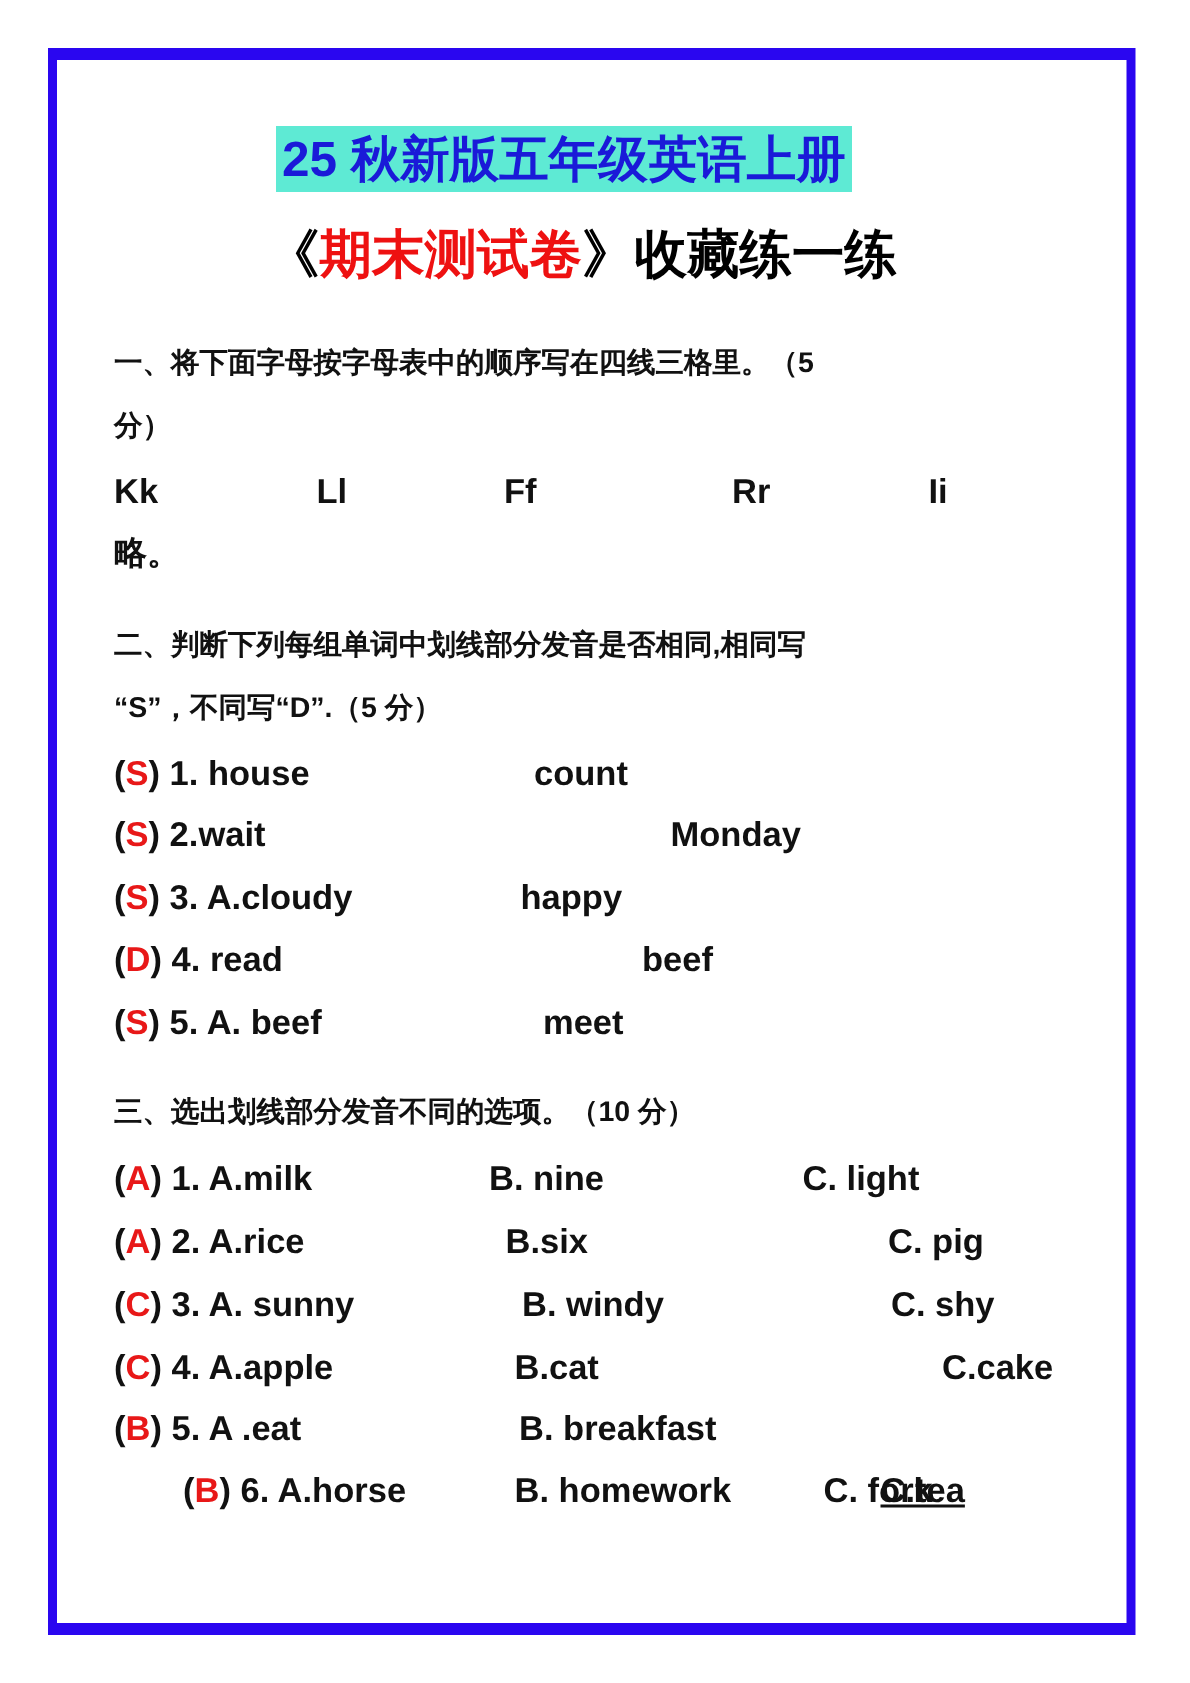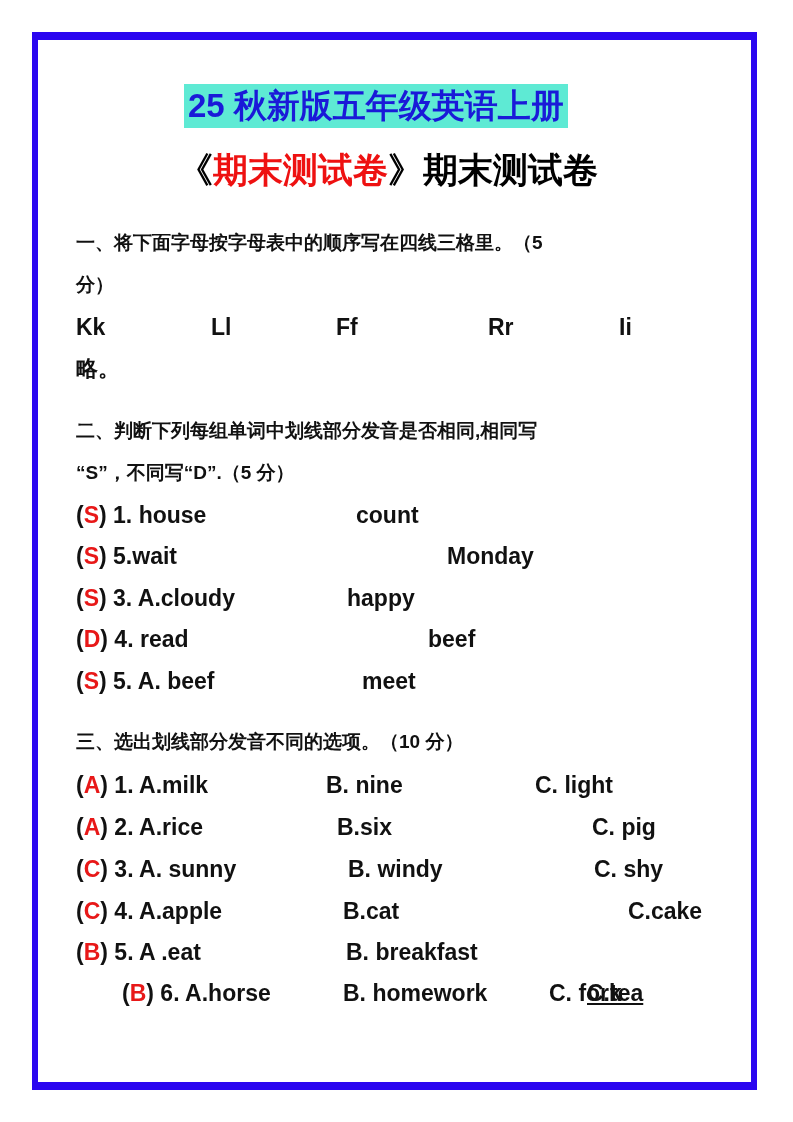--- a/index.html
+++ b/index.html
@@ -15,38 +15,38 @@
   .heading { font-weight: bold; font-size: 19px; line-height: 28px; color: #111; }
   .line { font-size: 23px; line-height: 30px; color: #111; font-weight: bold; }
   .ans { color: #e81818; }
 </style>
 </head>
 <body>
 
 <div class="frame"></div>
 
 <div class="abs title1">25 秋新版五年级英语上册</div>
-<div class="abs title2"><span>《</span><span class="red">期末测试卷</span><span>》期末测试卷</span></div>
+<div class="abs title2"><span>《</span><span class="red">期末测试卷</span><span>》收藏练一练</span></div>
 
 <div class="abs heading" style="left:76px; top:229px;">一、将下面字母按字母表中的顺序写在四线三格里。（5</div>
 <div class="abs heading" style="left:76px; top:271px;">分）</div>
 <div class="abs line" style="left:76px; top:312px;">Kk</div>
 <div class="abs line" style="left:211px; top:312px;">Ll</div>
 <div class="abs line" style="left:336px; top:312px;">Ff</div>
 <div class="abs line" style="left:488px; top:312px;">Rr</div>
 <div class="abs line" style="left:619px; top:312px;">Ii</div>
 <div class="abs heading red" style="left:76px; top:355px; font-size:22px;">略。</div>
 
 <div class="abs heading" style="left:76px; top:417px;">二、判断下列每组单词中划线部分发音是否相同,相同写</div>
 <div class="abs heading" style="left:76px; top:459px;">“S”，不同写“D”.（5 分）</div>
 
 <div class="abs line" style="left:76px; top:500px;">(<span class="ans">S</span>) <span>1. house</span></div>
 <div class="abs line" style="left:356px; top:500px;">count</div>
 
-<div class="abs line" style="left:76px; top:541px;">(<span class="ans">S</span>) <span>5.wait</span></div>
+<div class="abs line" style="left:76px; top:541px;">(<span class="ans">S</span>) <span>2.wait</span></div>
 <div class="abs line" style="left:447px; top:541px;">Monday</div>
 
 <div class="abs line" style="left:76px; top:583px;">(<span class="ans">S</span>) <span>3. A.cloudy</span></div>
 <div class="abs line" style="left:347px; top:583px;">happy</div>
 
 <div class="abs line" style="left:76px; top:624px;">(<span class="ans">D</span>) <span>4. read</span></div>
 <div class="abs line" style="left:428px; top:624px;">beef</div>
 
 <div class="abs line" style="left:76px; top:666px;">(<span class="ans">S</span>) <span>5. A. beef</span></div>
 <div class="abs line" style="left:362px; top:666px;">meet</div>

